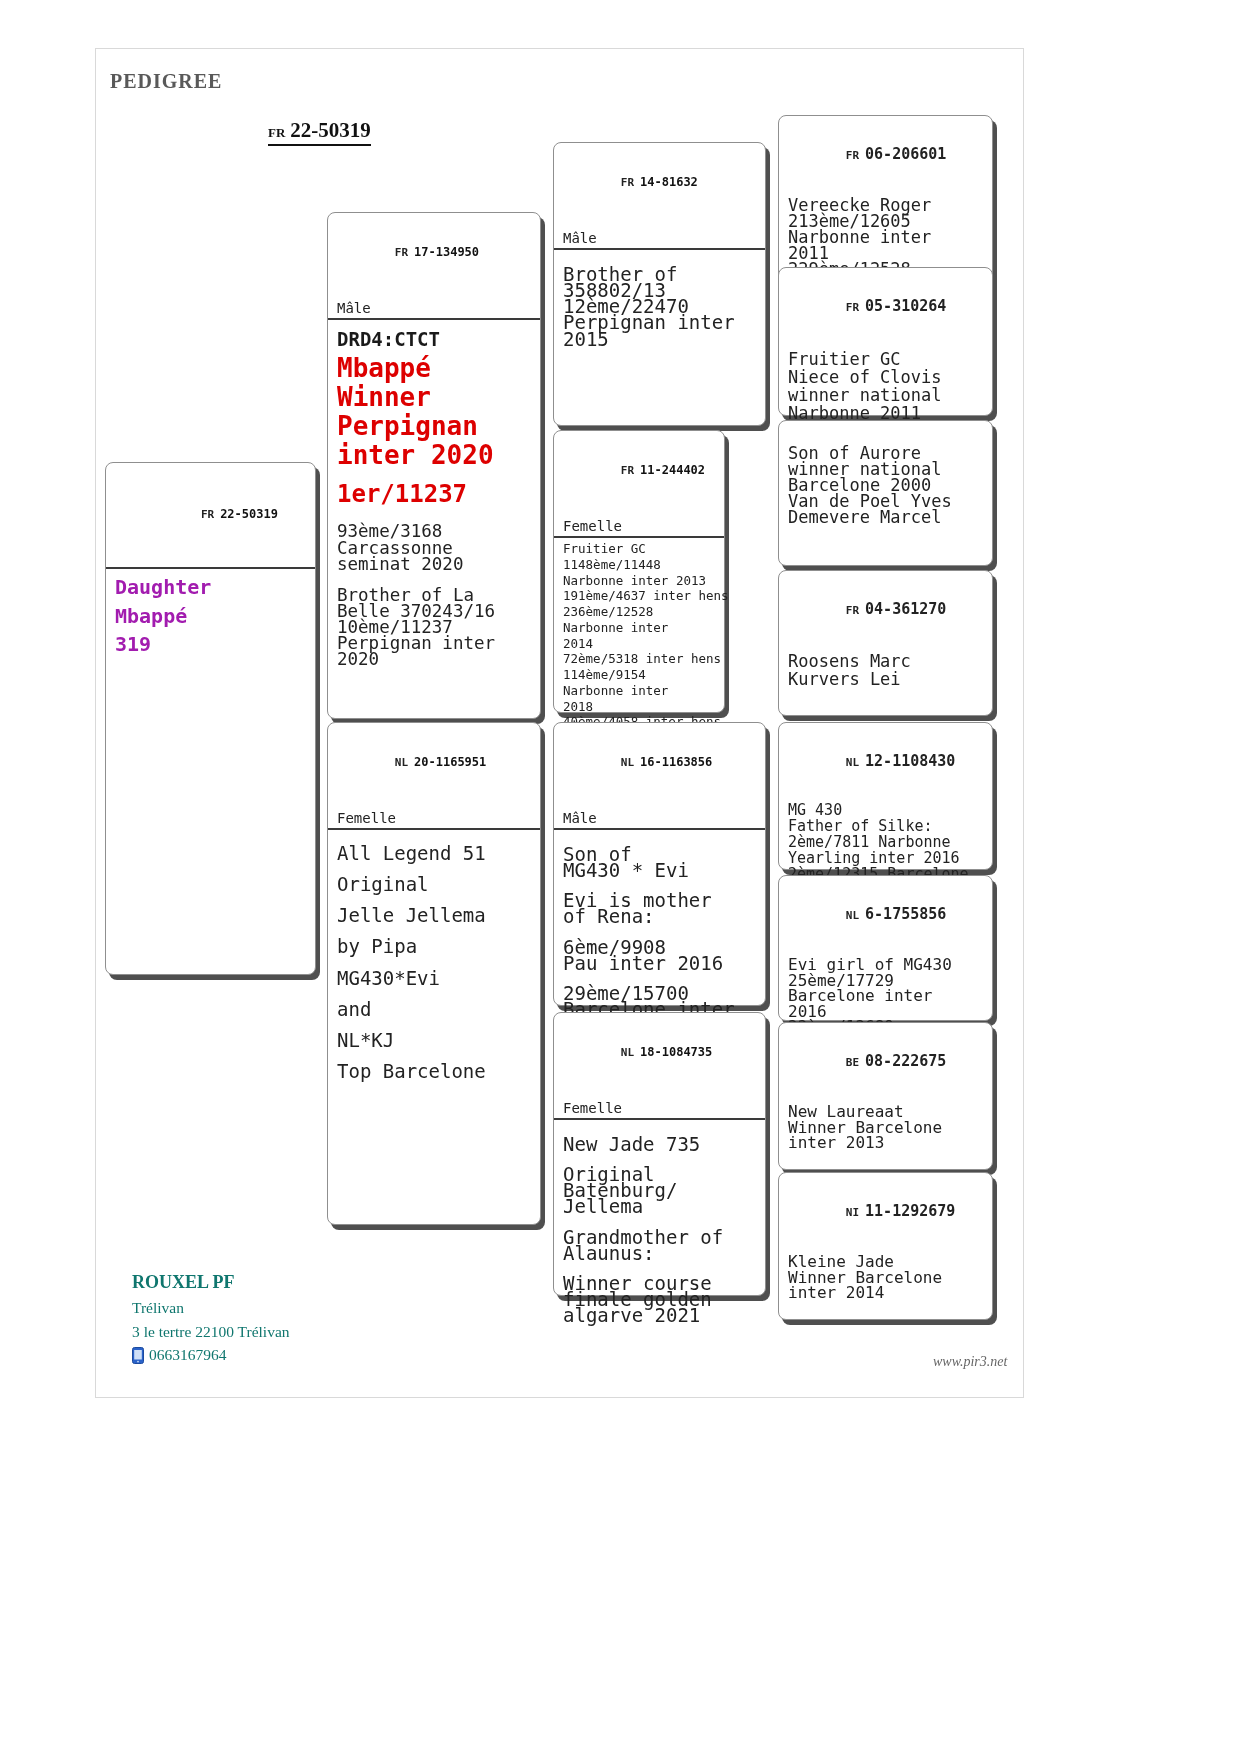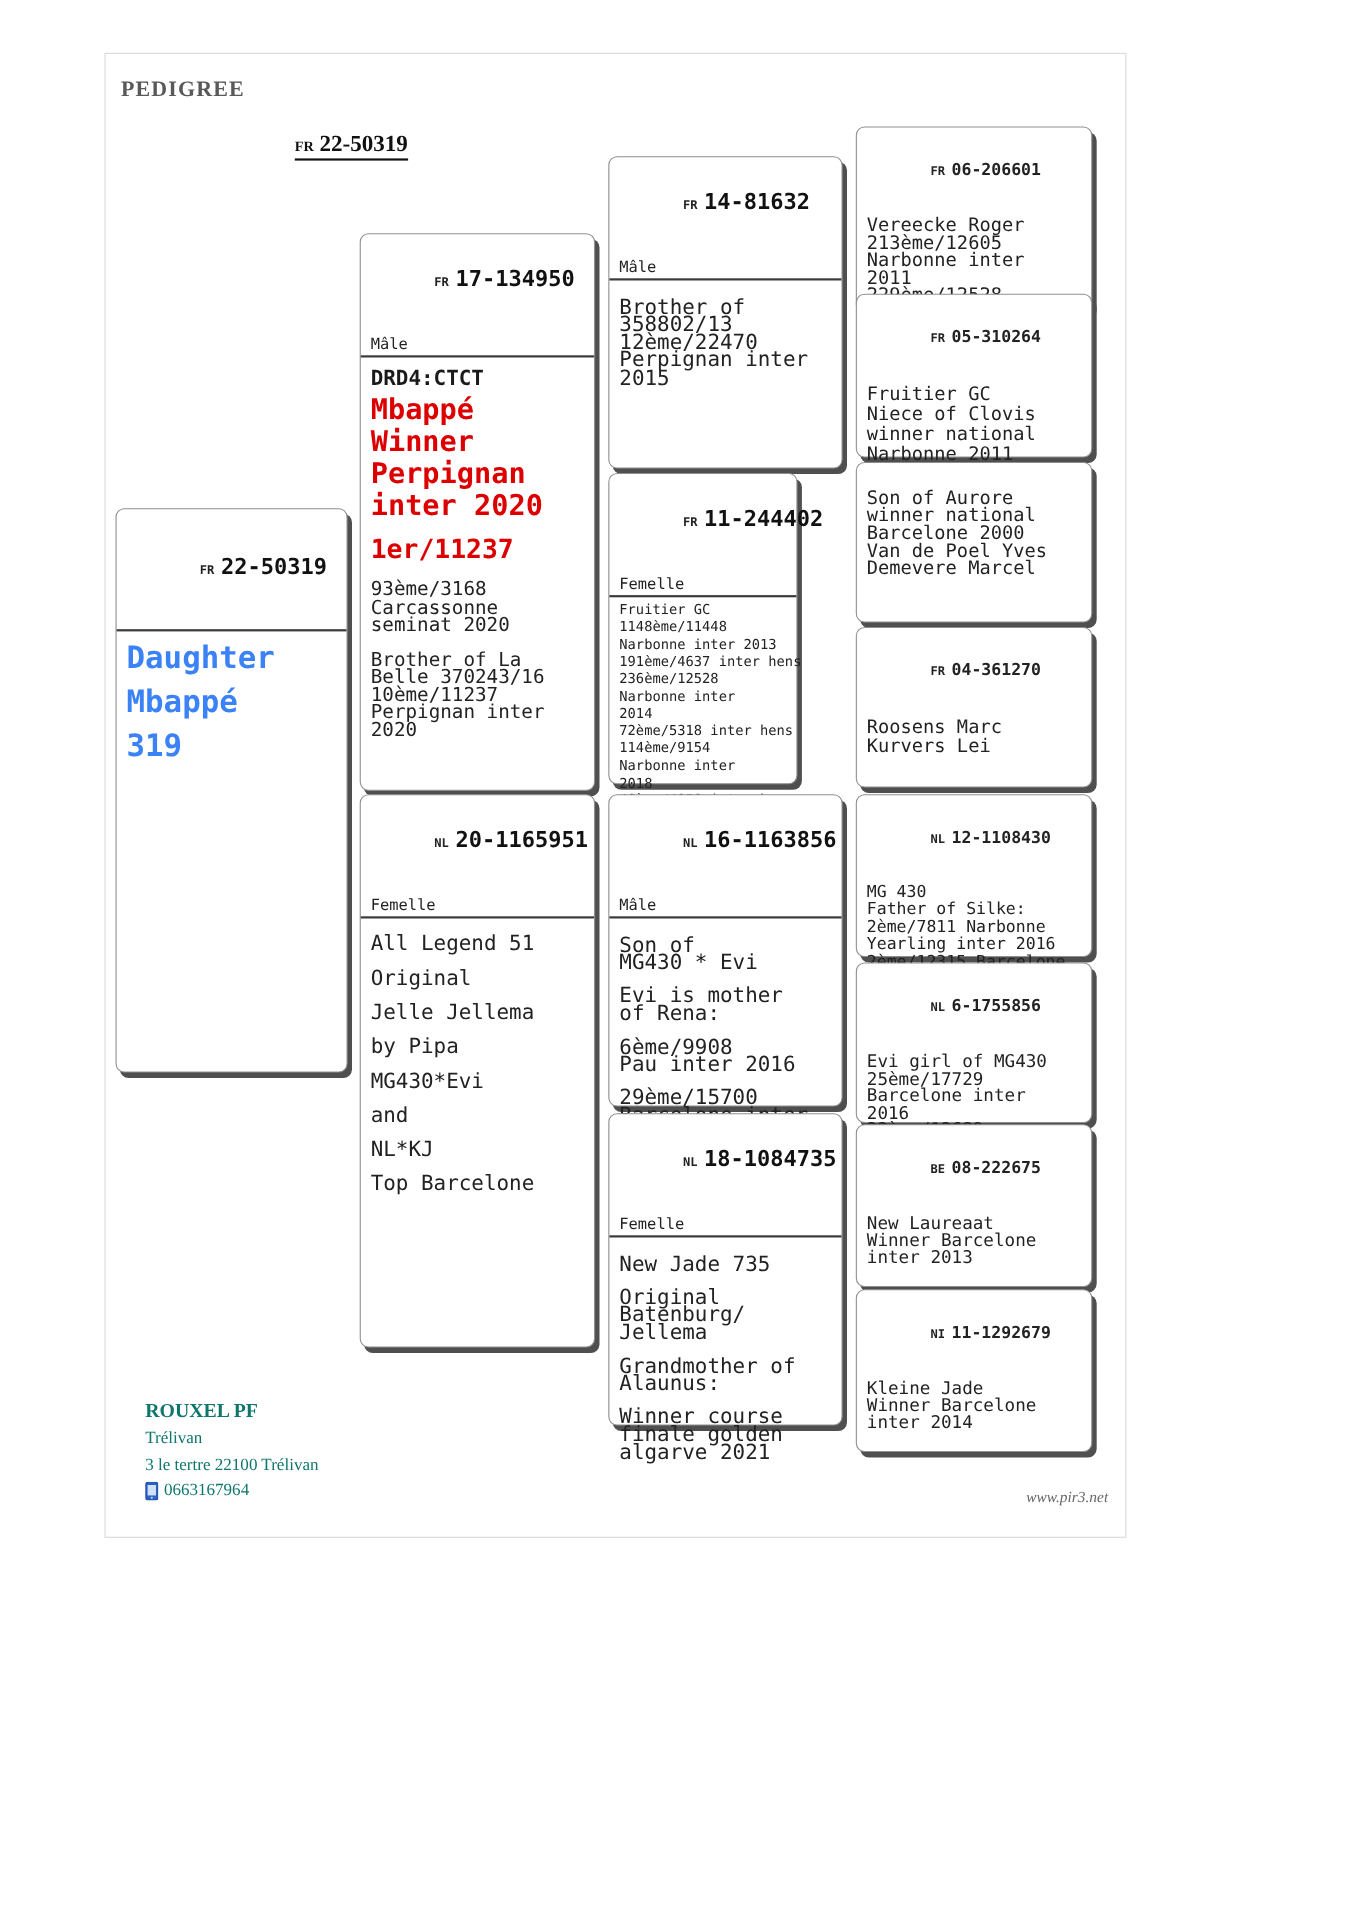--- a/index.html
+++ b/index.html
@@ -10,35 +10,35 @@
   .doc-title{position:absolute;left:110px;top:70px;font-family:"Liberation Serif", serif;
              font-weight:bold;font-size:20px;color:#595959;letter-spacing:1px;}
   .head-ring{position:absolute;left:268px;top:118px;font-family:"Liberation Serif", serif;
              border-bottom:2px solid #111;padding-bottom:1px;color:#111;}
   .head-ring .cc-serif{font-size:13px;font-weight:bold;margin-right:5px;}
   .head-ring .num-serif{font-size:21px;font-weight:bold;}
   .box{position:absolute;background:#fff;border:1px solid #8f8f8f;border-radius:8px;
        box-shadow:4px 5px 0 #4f4f4f;padding:9px 9px;box-sizing:border-box;}
   .ring-row{white-space:pre;}
   .cc{font-size:11px;font-weight:bold;color:#222;margin-right:6px;}
-  .ring{font-size:20px;font-weight:bold;color:#111;}
+  .ring{font-size:12px;font-weight:bold;color:#111;}
   .ring-plain{font-size:15px;font-weight:bold;color:#222;}
   .sex{font-size:14px;margin-top:21px;color:#222;}
   .rule{border-bottom:2px solid #3a3a3a;margin:2px -9px 0 -9px;}
   .body{white-space:pre;}
   .geno{font-size:19px;font-weight:bold;margin-top:8px;}
   .red-big{font-size:26px;font-weight:bold;color:#dd0000;line-height:1.12;margin-top:4px;}
   .red-res{font-size:24px;font-weight:bold;color:#dd0000;margin-top:10px;}
   .note{font-size:17.5px;line-height:0.92;margin-top:15px;color:#222;}
   .gp-para{font-size:19px;line-height:0.85;margin-top:14px;color:#222;}
   .gp-first{margin-top:16px;}
   .small-res{font-size:12.5px;line-height:1.26;margin-top:3px;color:#222;}
   .mother-lines{font-size:19px;line-height:1.64;margin-top:8px;color:#222;}
   .subj-ring{text-align:center;margin-top:12px;}
-  .subj-name{font-size:28px;font-weight:bold;line-height:1.43;margin-top:4px;color:#3b82f6;}
+  .subj-name{font-size:20px;font-weight:bold;line-height:1.43;margin-top:4px;color:#a21caf;}
   .subj-rule{border-bottom:2px solid #3a3a3a;margin:26px -9px 0 -9px;}
   .ggp-body-m{font-size:17px;line-height:0.94;margin-top:16px;color:#222;white-space:pre;}
   .ggp-body-s{font-size:15px;line-height:1.06;margin-top:14px;color:#222;white-space:pre;}
   .ggp-body-ms{font-size:16px;line-height:0.97;margin-top:15px;color:#222;white-space:pre;}
   .owner{position:absolute;left:132px;top:1272px;font-family:"Liberation Serif", serif;color:#0f766e;}
   .owner-name{font-size:18px;font-weight:bold;}
   .owner-line{font-size:15.5px;margin-top:6px;}
   .phone-row{display:flex;align-items:center;gap:5px;margin-top:5px;font-size:15.5px;}
   .website{position:absolute;right:222px;top:1354px;font-family:"Liberation Serif", serif;
            font-style:italic;font-size:14px;color:#666;}

